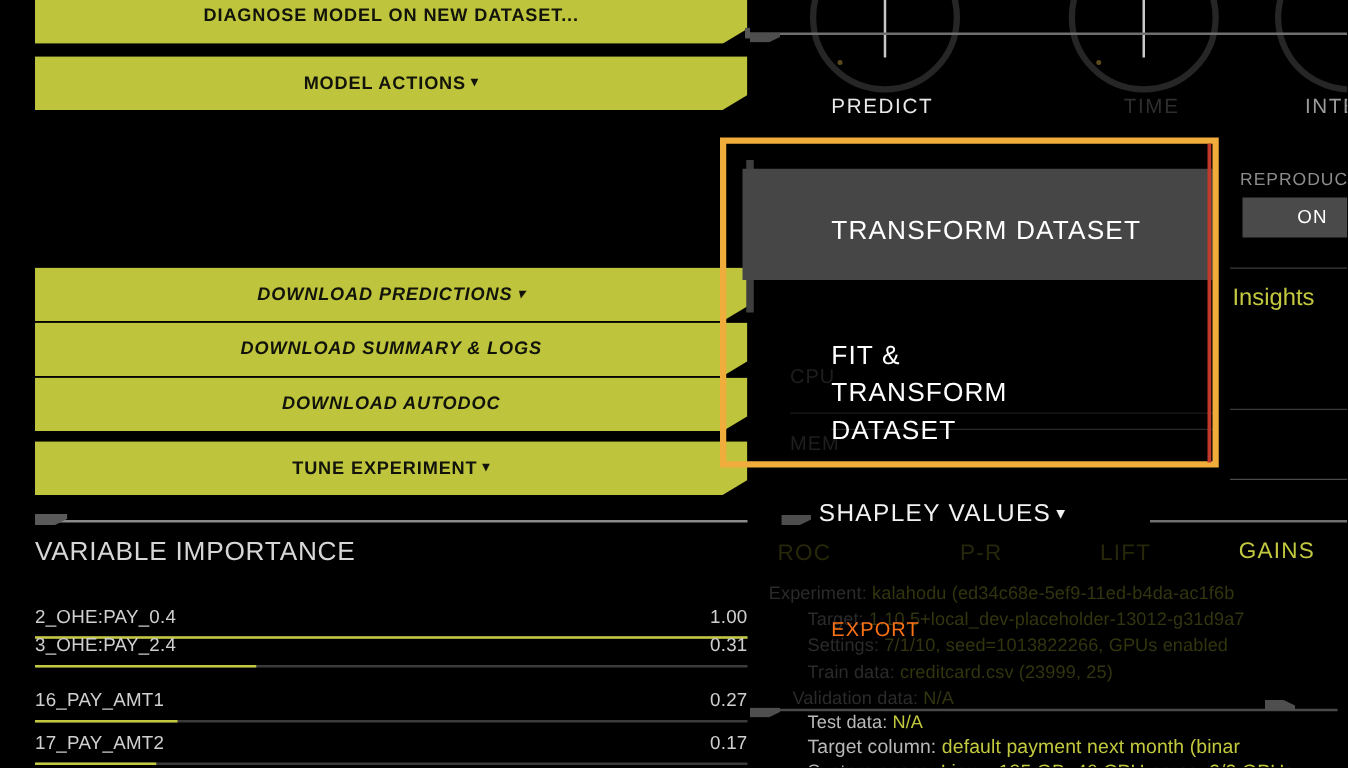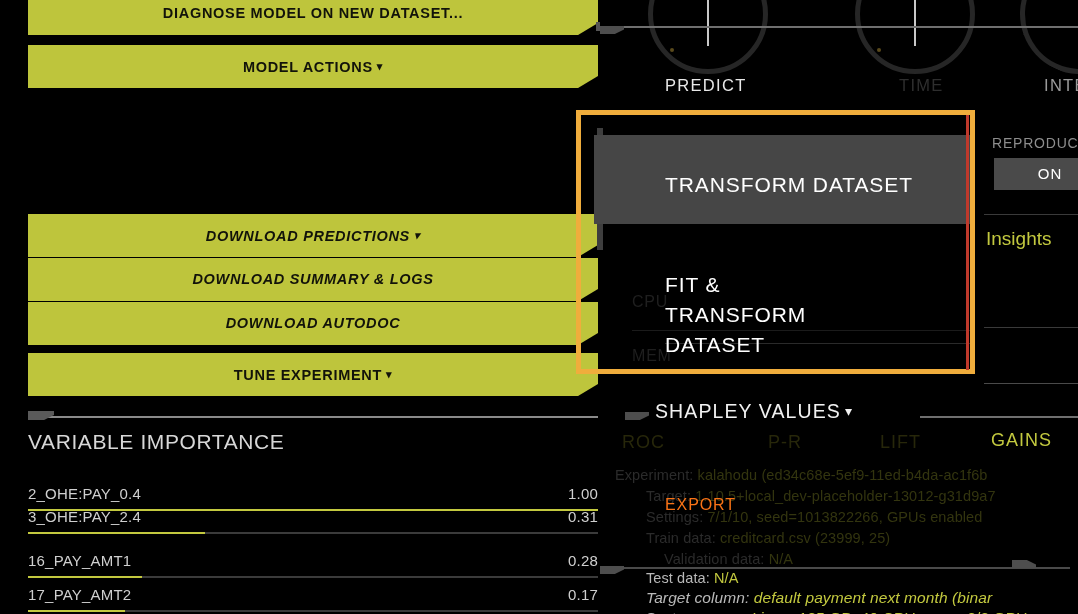--- a/index.html
+++ b/index.html
@@ -156,21 +156,21 @@
       <span class="vi-bar" style="width:570px;"></span>
     </div>
     <div class="vi-row" style="top:489px;margin-top:19px;">
       <span class="vi-name">3_OHE:PAY_2.4</span>
       <span class="vi-val">0.31</span>
       <span class="vi-track"></span>
       <span class="vi-bar" style="width:177px;"></span>
     </div>
     <div class="vi-row" style="top:552px;">
       <span class="vi-name">16_PAY_AMT1</span>
-      <span class="vi-val">0.28</span>
+      <span class="vi-val">0.27</span>
       <span class="vi-track"></span>
       <span class="vi-bar" style="width:114px;"></span>
     </div>
     <div class="vi-row" style="top:586px;">
       <span class="vi-name">17_PAY_AMT2</span>
       <span class="vi-val">0.17</span>
       <span class="vi-track"></span>
       <span class="vi-bar" style="width:97px;"></span>
     </div>
 
@@ -226,27 +226,27 @@
     </div>
     <div class="expline" style="left:46px; top:488px;">
       <span class="k-dim">Target: </span><span class="v-dim">1.10.5+local_dev-placeholder-13012-g31d9a7</span>
     </div>
     <div class="expline" style="left:46px; top:509px;">
       <span class="k-dim">Settings: </span><span class="v-dim">7/1/10, seed=1013822266, GPUs enabled</span>
     </div>
     <div class="expline" style="left:46px; top:530px;">
       <span class="k-dim">Train data: </span><span class="v-dim">creditcard.csv (23999, 25)</span>
     </div>
-    <div class="expline" style="left:64px; top:551px;">
+    <div class="expline" style="left:34px; top:551px;">
       <span class="k-dim">Validation data: </span><span class="v-dim">N/A</span>
     </div>
     <div class="expline" style="left:46px; top:570px;">
       <span class="k-lit">Test data: </span><span class="v-lit">N/A</span>
     </div>
-    <div class="expline" style="left:46px; top:589px; font-size:15.5px;font-style:italic;">
+    <div class="expline" style="left:46px; top:589px; font-size:15.5px;">
       <span class="k-lit">Target column: </span><span class="v-lit">default payment next month (binar</span>
     </div>
     <div class="expline" style="left:46px; top:609px; font-size:15.5px;">
       <span class="k-lit">System specs: </span><span class="v-lit">Linux, 185 GB, 40 CPU cores, 2/2 GPUs</span>
     </div>
 
     <div class="hrule" style="left:0px; top:567px; width:470px; height:2px; background:#4a4a4a;"></div>
     <div class="tick-tab" style="left:0px; top:566px;"></div>
     <div class="tick-tab" style="left:412px; top:560px; transform: scaleY(-1);"></div>
   </div>

